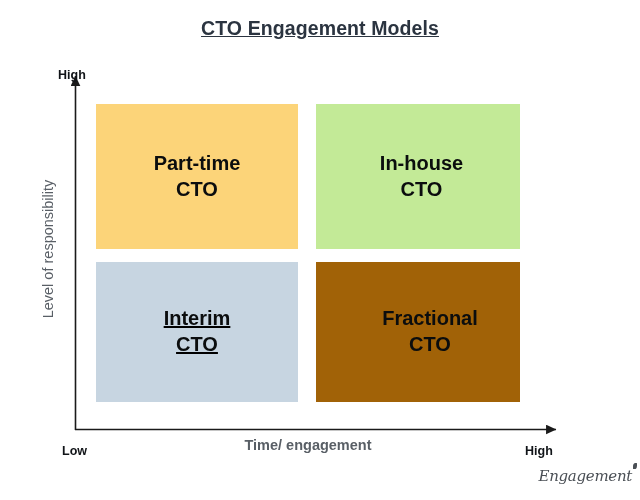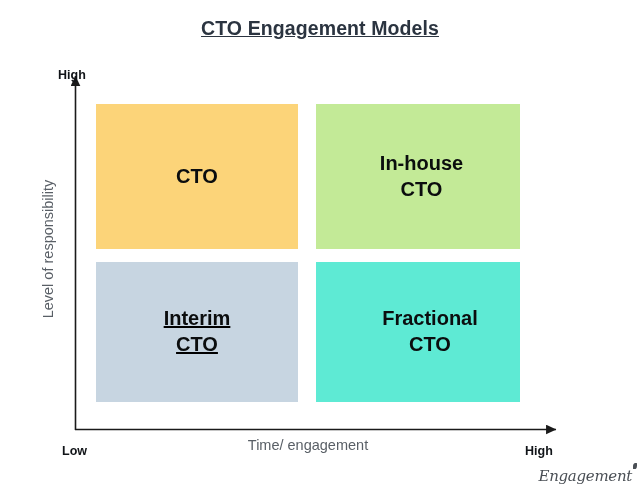--- a/index.html
+++ b/index.html
@@ -61,20 +61,21 @@
 
   .axis-label-x {
     position: absolute;
     left: 96px;
     top: 437px;
     width: 424px;
     text-align: center;
     font-size: 14.5px;
     color: #595f66;
     white-space: nowrap;
+    font-weight: bold;
   }
 
   .axis-label-y {
     position: absolute;
     left: -62px;
     top: 241px;
     width: 220px;
     text-align: center;
     font-size: 14.5px;
     color: #595f66;
@@ -158,34 +159,35 @@
 
   <div class="axis-cap cap-x-low">Low</div>
 
   <div class="axis-cap cap-x-high">High</div>
 
   <div class="axis-label-x">Time/ engagement</div>
 
   <div class="axis-label-y">Level of responsibility</div>
 
   <div class="quadrant q-top-left" style="background-color: rgb(252, 212, 121);">
+    <div class="q-line">Part-time</div>
     <div class="q-line">CTO</div>
   </div>
 
   <div class="quadrant q-top-right" style="background-color: rgb(195, 234, 151); padding-left: 7px;">
     <div class="q-line">In-house</div>
     <div class="q-line">CTO</div>
   </div>
 
   <div class="quadrant q-bottom-left" style="background-color: rgb(199, 213, 225);">
     <div class="q-line">Interim</div>
     <div class="q-line">CTO</div>
   </div>
 
-  <div class="quadrant q-bottom-right" style="background-color: #5eead4; padding-left: 24px;">
+  <div class="quadrant q-bottom-right" style="background-color: #a16207; padding-left: 24px;">
     <div class="q-line">Fractional</div>
     <div class="q-line">CTO</div>
   </div>
 
   <div class="logo">
     <span class="logo-text">Engagement</span>
     <span class="logo-mark"></span>
   </div>
 
 </div>

